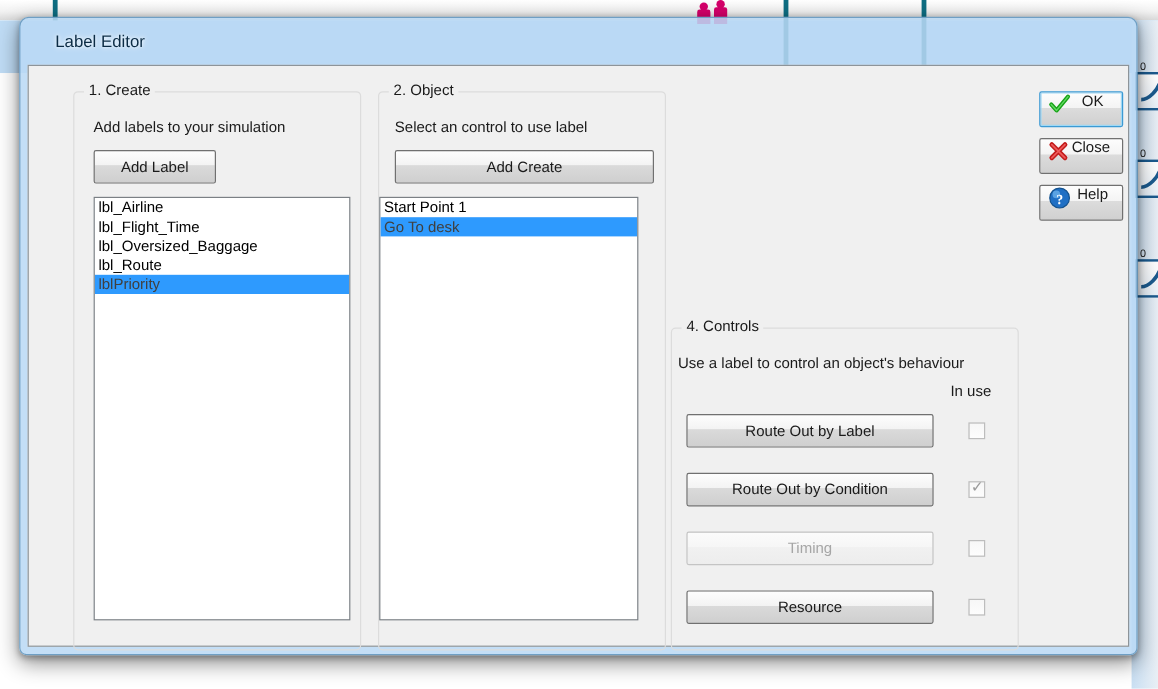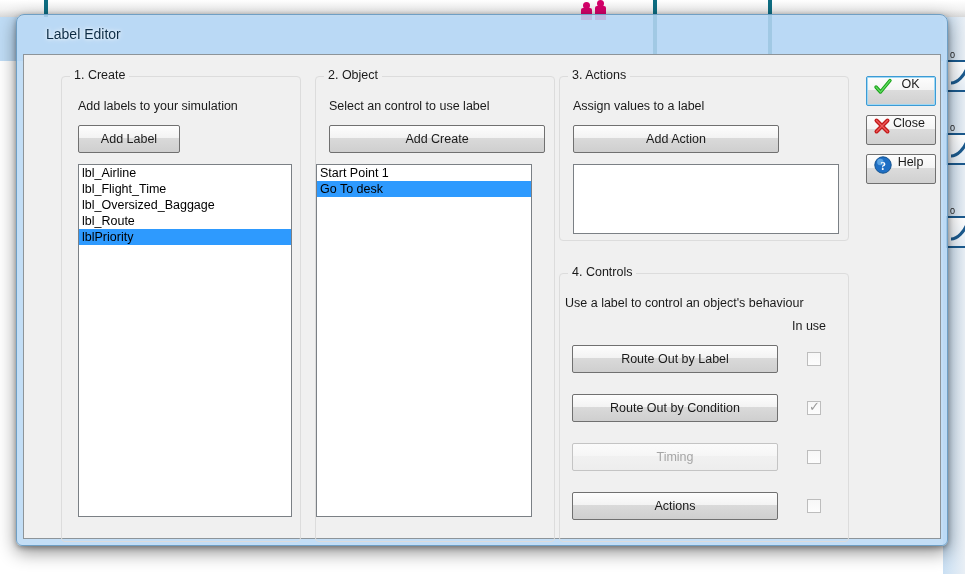--- a/index.html
+++ b/index.html
@@ -139,21 +139,21 @@
   }
   .list-item {
     height: 16px; line-height: 16px;
     padding-left: 3px;
     font-size: 12.5px; color: #000;
     white-space: nowrap;
     font-family: "Liberation Sans", sans-serif;
   }
   .list-item.selected {
     background: #2e9afe;
-    color: #000000;
+    color: #404040;
   }
 
   
   .cb {
     position: absolute;
     width: 14px; height: 14px;
     box-sizing: border-box;
     border: 1px solid #bdbdbd;
     background: linear-gradient(to bottom, #f7f7f7, #fdfdfd);
   }
@@ -268,30 +268,20 @@
         <div class="btn" style="left:13px; top:48px; width:216px; height:28px;">
           <span>Add Create</span>
         </div>
 
         <div class="listbox" style="left:0; top:87px; width:216px; height:353px;" id="objects-list">
             <div class="list-item">Start Point 1</div>
             <div class="list-item selected">Go To desk</div>
           </div>
       </div>
 
-      <div class="group" style="left:535px; top:21px; width:290px; height:165px;">
-        <div class="group-title">3. Actions</div>
-        <div class="group-desc" style="left:13px; top:22px;">Assign values to a label</div>
-
-        <div class="btn" style="left:13px; top:48px; width:206px; height:28px;">
-          <span>Add Action</span>
-        </div>
-
-        <div class="listbox" style="left:13px; top:87px; width:266px; height:70px;" id="actions-list"></div>
-      </div>
 
       <div class="group" style="left:535px; top:218px; width:290px; height:269px;">
         <div class="group-title">4. Controls</div>
         <div class="group-desc" style="left:5px; top:22px;">Use a label to control an object's behaviour</div>
 
         <div class="inuse-label" style="left:232px; top:45px;">In use</div>
 
         <div id="controls-rows">
             <div class="btn" style="left: 12px; top: 71px; width: 206px; height: 28px;">
               <span>Route Out by Label</span>
@@ -301,21 +291,21 @@
               <span>Route Out by Condition</span>
             </div>
             <div class="cb" style="left: 247px; top: 127px;">
               <span class="tick">✓</span>
             </div>
             <div class="btn disabled" style="left: 12px; top: 169px; width: 206px; height: 28px;">
               <span>Timing</span>
             </div>
             <div class="cb" style="left: 247px; top: 176px;"></div>
             <div class="btn" style="left: 12px; top: 218px; width: 206px; height: 28px;">
-              <span>Actions</span>
+              <span>Resource</span>
             </div>
             <div class="cb" style="left: 247px; top: 225px;"></div>
           </div>
       </div>
 
       <div class="side-btn focused" style="left:818px; top:21px;">
         <span class="glyph">
           <svg width="20" height="20" viewBox="0 0 20 20">
             <path d="M3 10 L7.5 15 L17 3.5" stroke="#17a317" stroke-width="3.4" fill="none" stroke-linecap="round" stroke-linejoin="round"></path>
             <path d="M3 10 L7.5 15 L17 3.5" stroke="#62d862" stroke-width="1.2" fill="none" stroke-linecap="round" stroke-linejoin="round"></path>

